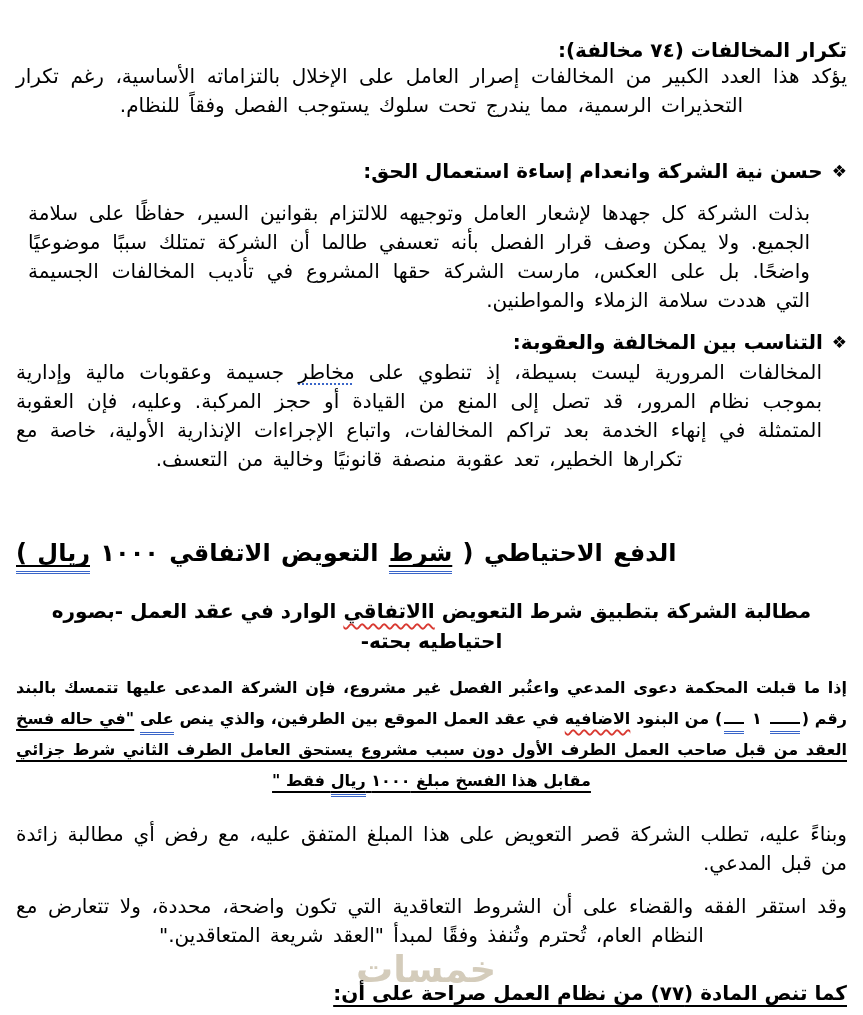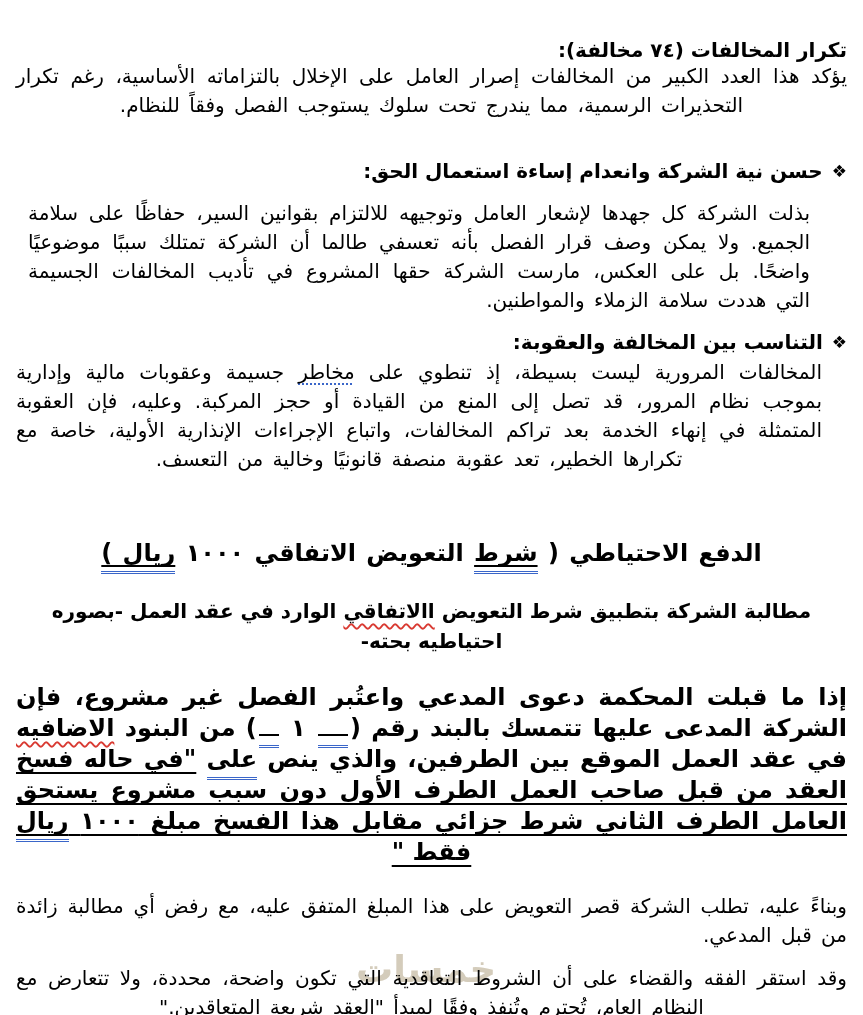--- a/index.html
+++ b/index.html
@@ -21,25 +21,25 @@
   .s1-heading{margin-top:6px;font-size:20px;font-weight:700;}
   .s1-body{min-height:60px;}
 
   .bullets{margin-top:34px;}
   .bullet-heading{font-size:20px;font-weight:700;text-align:right;line-height:30px;}
   .bullet-marker{display:inline-block;margin-left:9px;font-size:17px;transform:translateY(-1px);}
   .bullet-body{padding-right:25px;min-height:116px;}
 
   .main-title{
     margin-top:62px;font-size:24px;font-weight:700;line-height:34px;
-    text-align:center;word-spacing:2px;
+    text-align:left;word-spacing:2px;
   }
   .subtitle{margin-top:26px;font-size:20px;font-weight:700;line-height:30px;text-align:center;}
 
-  .argument{margin-top:26px;font-size:24px;font-weight:700;line-height:31px;min-height:124px;}
+  .argument{margin-top:16px;font-size:16px;font-weight:700;line-height:31px;min-height:124px;}
   .request{margin-top:24px;min-height:60px;}
   .doctrine{margin-top:12px;min-height:60px;}
 
   .article-heading{
     margin-top:26px;font-size:20px;font-weight:700;line-height:30px;text-align:right;
     text-decoration:underline;text-underline-offset:5px;text-decoration-thickness:2px;
   }
 
   
   .u-black{text-decoration:underline;text-underline-offset:4px;text-decoration-thickness:2px;text-decoration-skip-ink:none;}

